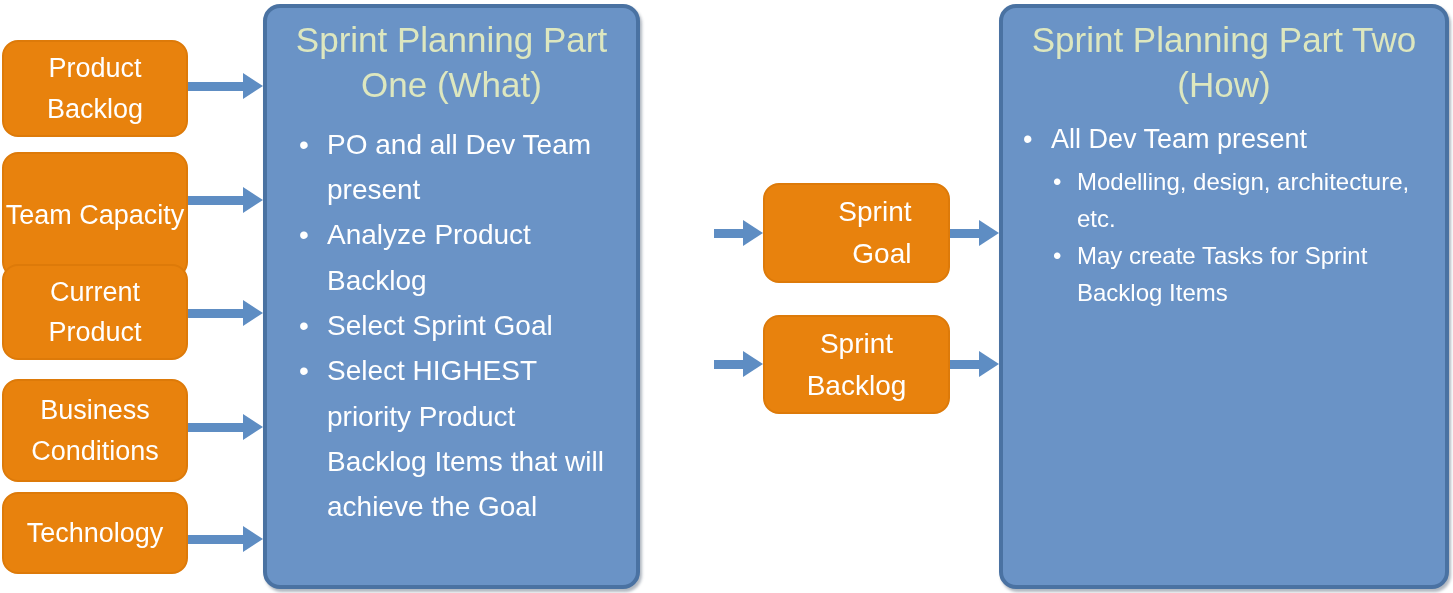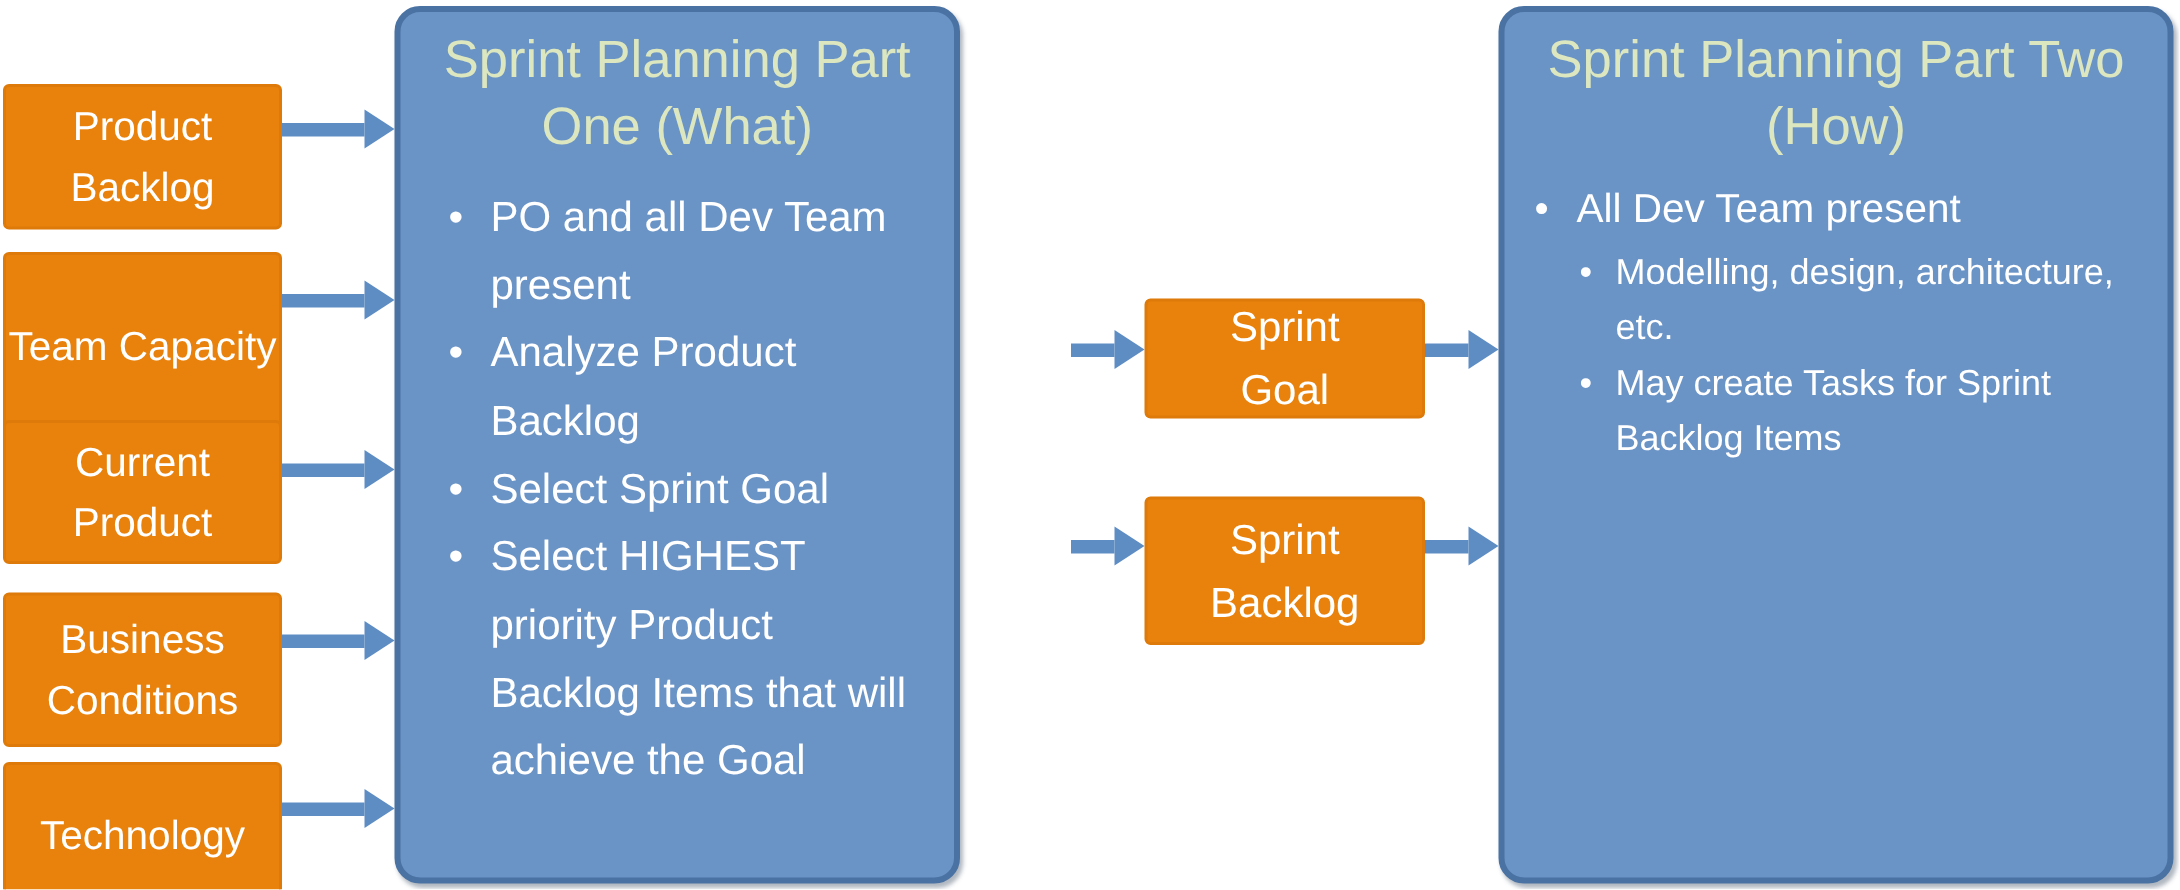--- a/index.html
+++ b/index.html
@@ -8,26 +8,25 @@
     width:1453px;height:593px;
     background:#ffffff;
     font-family:"Liberation Sans", sans-serif;
     overflow:hidden;
   }
   
   .node{
     position:absolute;
     background:var(--orange,#E8820D);
     border:2px solid var(--orange-border,#DD7A09);
-    border-radius:4px;
+    border-radius:16px;
     color:var(--text-white,#fff);
     display:flex;align-items:center;justify-content:center;
     text-align:center;
     box-sizing:border-box;
-    margin-top:16px;
   }
   .node .lbl{display:block;line-height:1.5;}
   .input-node{left:2px;width:186px;font-size:27px;}
   .output-node{left:763px;width:187px;font-size:28px;}
   
   .panel{
     position:absolute;top:4px;height:585px;
     background:var(--blue-fill,#6A93C6);
     border:4px solid var(--blue-border,#4A72A2);
     border-radius:17px;
@@ -69,21 +68,21 @@
   </div>
   <div class="node input-node" style="top:152px;height:126px;">
     <span class="lbl">Team Capacity</span>
   </div>
   <div class="node input-node" style="top:264px;height:96px;">
     <span class="lbl">Current Product</span>
   </div>
   <div class="node input-node" style="top:379px;height:103px;">
     <span class="lbl">Business Conditions</span>
   </div>
-  <div class="node input-node" style="top:492px;height:98px;">
+  <div class="node input-node" style="top:492px;height:82px;">
     <span class="lbl">Technology</span>
   </div>
 
   <div class="arrow" style="left:188px;top:73px;width:75px;">
     <span class="shaft"></span>
       <span class="head"></span>
   </div>
   <div class="arrow" style="left:188px;top:187px;width:75px;">
     <span class="shaft"></span>
       <span class="head"></span>
@@ -113,21 +112,21 @@
 
   <div class="arrow" style="left:714px;top:220px;width:49px;">
     <span class="shaft"></span>
       <span class="head"></span>
   </div>
   <div class="arrow" style="left:714px;top:351px;width:49px;">
     <span class="shaft"></span>
       <span class="head"></span>
   </div>
 
-  <div class="node output-node" style="top:183px;height:80px;">
+  <div class="node output-node" style="top:183px;height:100px;text-align:right;">
     <span class="lbl" style="max-width:110px;">Sprint Goal</span>
   </div>
   <div class="node output-node" style="top:315px;height:99px;">
     <span class="lbl" style="max-width:130px;">Sprint Backlog</span>
   </div>
 
   <div class="arrow" style="left:950px;top:220px;width:49px;">
     <span class="shaft"></span>
       <span class="head"></span>
   </div>

